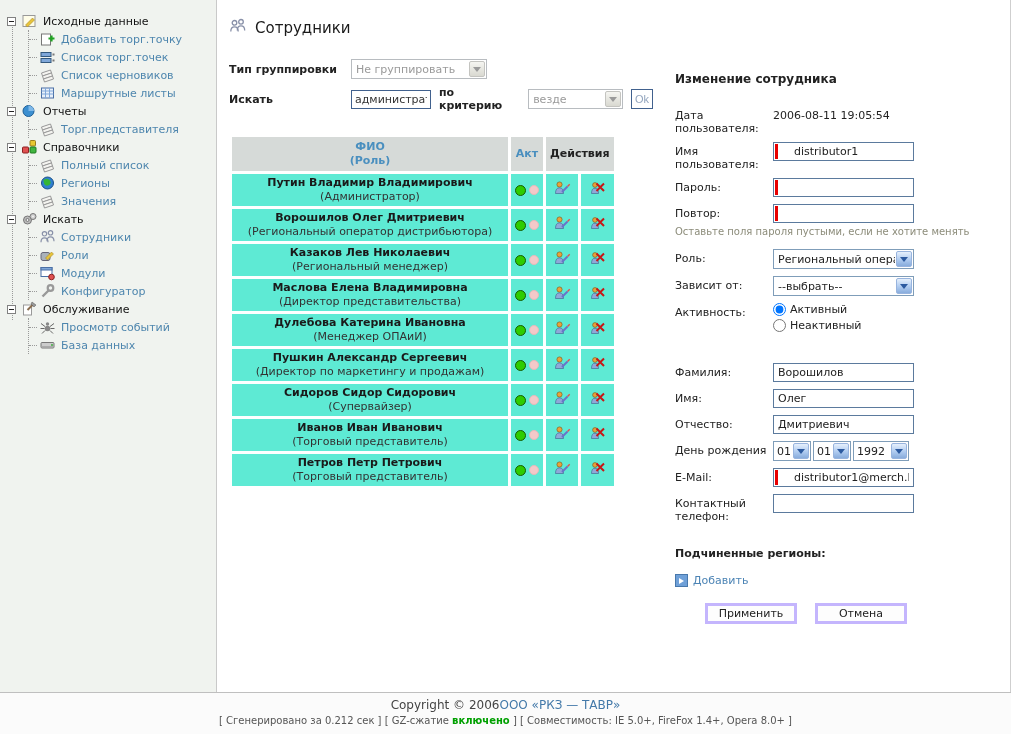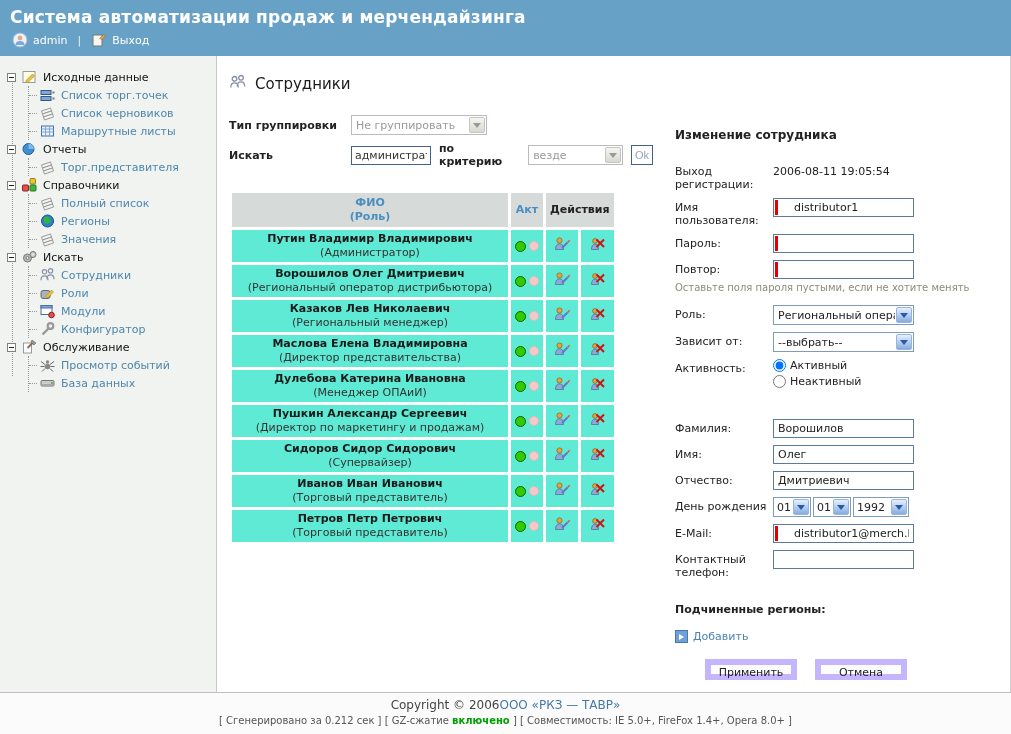--- a/index.html
+++ b/index.html
@@ -90,70 +90,58 @@
   .bday { display:flex; gap:2px; }
   .sel.sm { padding-left:3px; }
   .static-val { padding-top:3px; }
   .gap-lg { margin-top:28px; }
   .subregions { font-weight:bold; margin-top:24px; }
   .add-row { display:flex; align-items:center; gap:5px; margin-top:14px; }
   .add-link { color:#4C84B5; text-decoration:none; cursor:pointer; }
   .add-icn { width:13px; height:13px; background:#6FA0D8; border:1px solid #4878AC; display:inline-flex; align-items:center; justify-content:center; }
   .add-icn::after { content:''; border:3px solid transparent; border-left:5px solid #fff; margin-left:3px; }
   .btn-row { display:flex; gap:18px; margin-top:16px; padding-left:30px; }
-  .btn { min-width:92px; height:21px; border:6px solid #c4b5fd; background:#FDFDFD; font:11px "DejaVu Sans","Liberation Sans",sans-serif; color:#222; cursor:pointer; }
+  .btn { min-width:92px; height:21px; border:3px solid #c4b5fd; background:#FDFDFD; font:11px "DejaVu Sans","Liberation Sans",sans-serif; color:#222; cursor:pointer; }
 
   
   .footer { flex:none; height:42px; border-top:1px solid #BFBFBF; background:#FBFBFB; text-align:center; padding-top:5px; }
   .f-line1 { font-size:12px; color:#444; }
   .f-line1 a { color:#4379A9; text-decoration:none; margin-left:0; }
   .f-line2 { font-size:10px; color:#555; margin-top:3px; }
   .f-enabled { color:#00A000; font-weight:bold; }
 </style>
 </head>
 <body>
 
 <div class="page">
 
-  <div class="topbar">
-    <div class="app-title">Система автоматизации продаж и мерчендайзинга</div>
-    <div class="user-row">
-      <span class="hicon">
-        <svg width="16" height="16" viewBox="0 0 16 16">
-            <circle cx="8" cy="8" r="7" fill="#EAF2FA" stroke="#9AB8D8"></circle>
-            <circle cx="8" cy="6" r="2.4" fill="#E8A87B"></circle>
-            <path d="M3.5 13 Q3.5 9 8 9 Q12.5 9 12.5 13 Z" fill="#7FA7D9"></path>
-          </svg>
-      </span>
-      <a href="#">admin</a>
-      <span class="user-sep">|</span>
-      <span class="hicon">
-        <svg width="16" height="16" viewBox="0 0 16 16">
-            <rect x="2" y="3" width="9" height="11" fill="#F8F8F0" stroke="#777"></rect>
-            <path d="M8.5 6.5 l4.5 -4 1.2 1.8 -3.5 3.2 z" fill="#E8A33D" stroke="#9a6d1f" stroke-width="0.5"></path>
-          </svg>
-      </span>
-      <a href="#">Выход</a>
-    </div>
-  </div>
 
   <div class="content">
 
     <div class="sidebar">
       <div class="tree">
 
         <div class="tnode lvl0">
           <span class="exp"></span>
           <span class="icn"><svg width="17" height="16" viewBox="0 0 16 16">
                 <rect x="1.5" y="2.5" width="12" height="11" fill="#FFFDE8" stroke="#999"></rect>
                 <path d="M4 12 L11 5 L13 7 L6 14 Z" fill="#E7C33A" stroke="#9a7d1f" stroke-width="0.5"></path>
               </svg></span>
           <a class="tlabel" href="#">Исходные данные</a>
         </div>
         <div class="branch">
+          <div class="tnode">
+            <span class="icn"><svg width="17" height="16" viewBox="0 0 16 16">
+                  <rect x="2" y="3" width="9" height="11" fill="#fff" stroke="#777"></rect>
+                  <g stroke="#1FA321" stroke-width="2.2">
+                    <path d="M12 4.5 v6 M9 7.5 h6"></path>
+                  </g>
+                </svg></span>
+            <a class="tlabel" href="#">Добавить торг.точку</a>
+          </div>
           <div class="tnode">
             <span class="icn"><svg width="17" height="16" viewBox="0 0 16 16">
                   <rect x="1.5" y="3.5" width="10" height="4" fill="#7FA7D9" stroke="#33597F"></rect>
                   <rect x="1.5" y="9.5" width="10" height="4" fill="#7FA7D9" stroke="#33597F"></rect>
                   <rect x="13" y="4.5" width="2" height="2" fill="#777"></rect>
                   <rect x="13" y="10.5" width="2" height="2" fill="#777"></rect>
                 </svg></span>
             <a class="tlabel" href="#">Список торг.точек</a>
           </div>
           <div class="tnode">
@@ -574,21 +562,21 @@
                     </svg></span></td>
           </tr>
         </tbody>
           </table>
       </div>
 
       <div class="panel">
         <div class="panel-title">Изменение сотрудника</div>
 
         <div class="prow">
-          <span class="plabel">Выход регистрации:</span>
+          <span class="plabel">Дата пользователя:</span>
           <span class="pfield static-val">2006-08-11 19:05:54</span>
         </div>
 
         <div class="prow">
           <span class="plabel">Имя пользователя:</span>
           <span class="pfield"><input class="pin req" type="text" value="distributor1" style=""></span>
         </div>
 
         <div class="prow">
           <span class="plabel">Пароль:</span>

